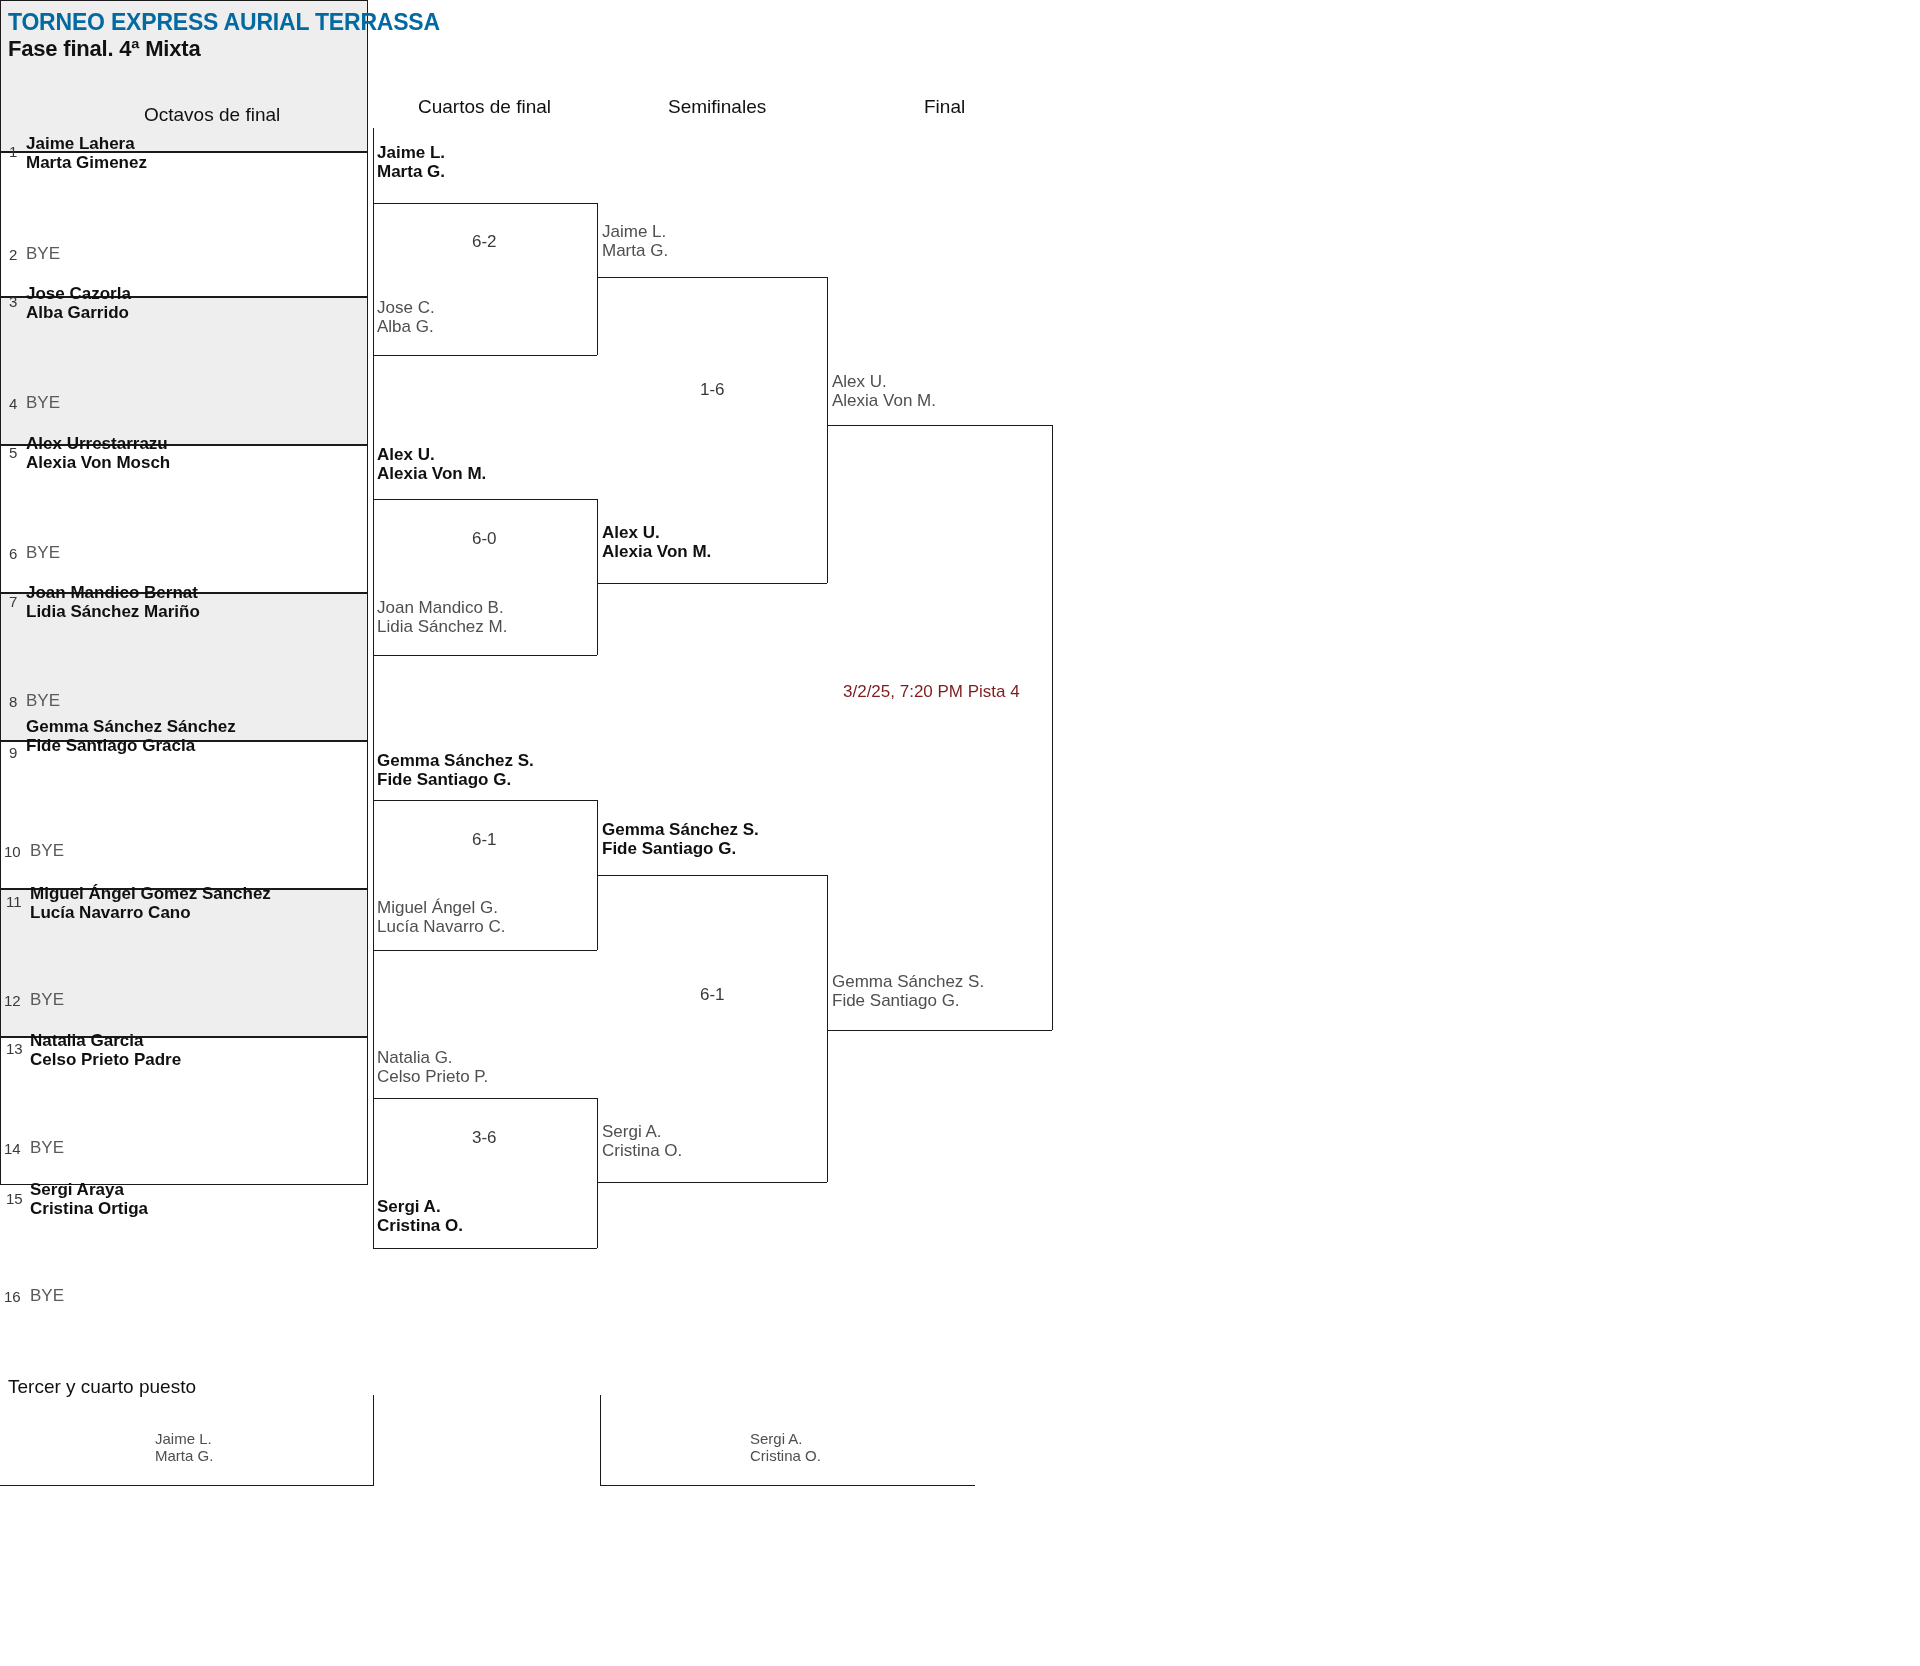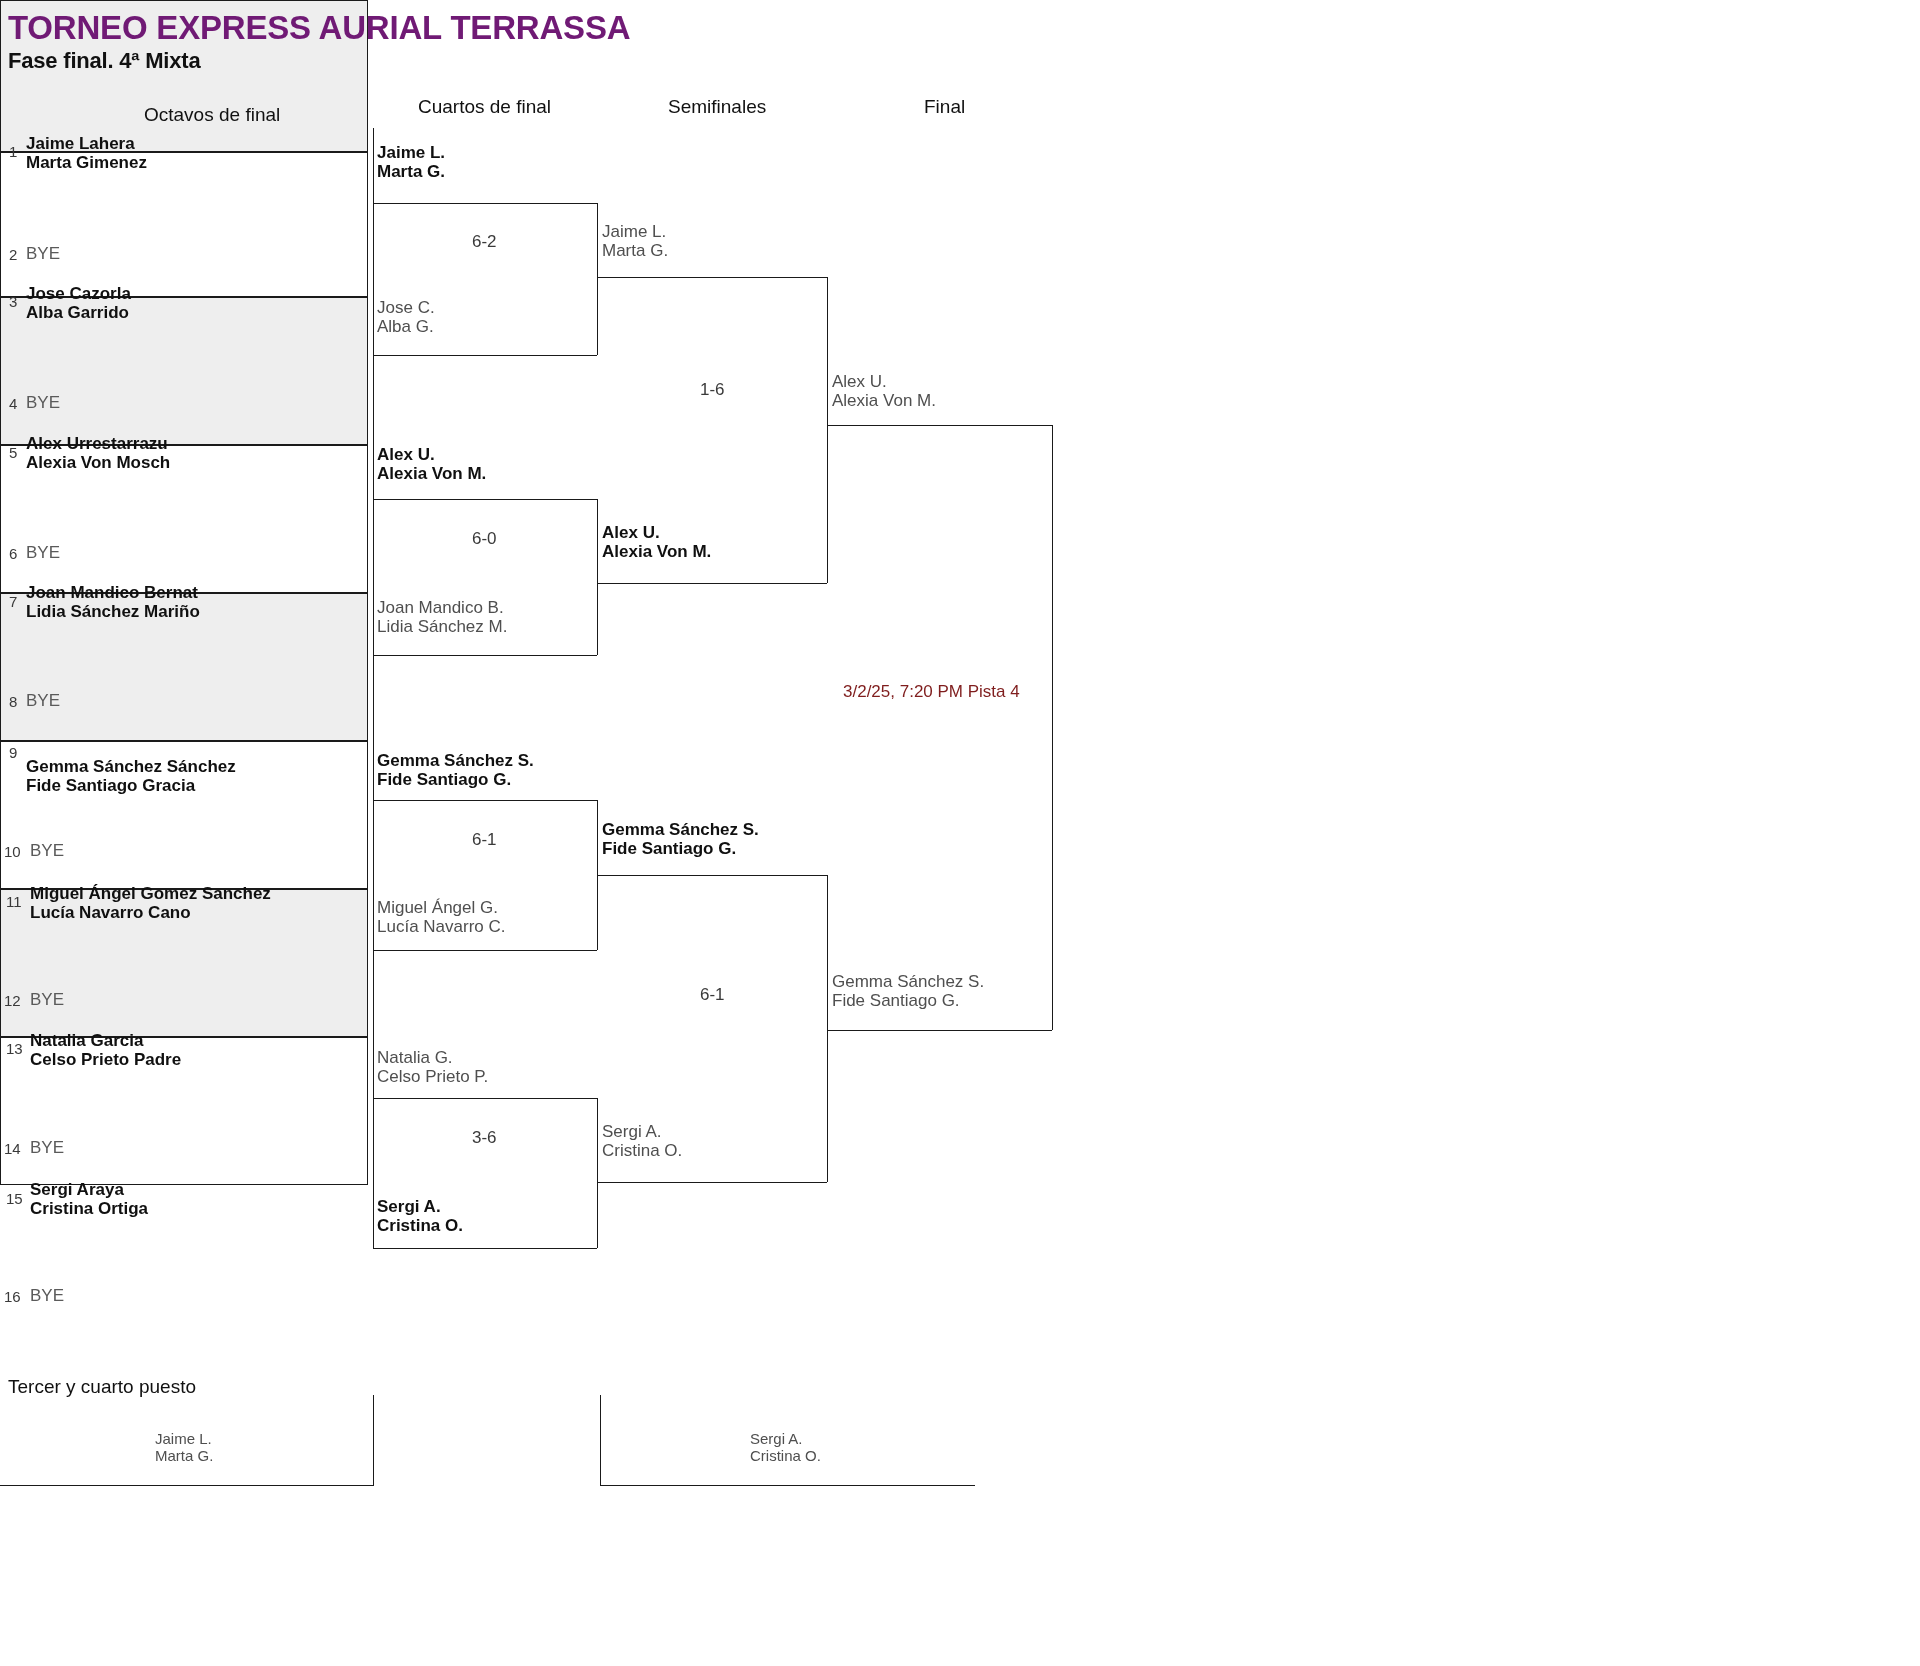--- a/index.html
+++ b/index.html
@@ -6,21 +6,21 @@
   body{
     width:1920px;height:1666px;background:#ffffff;
     font-family:"Liberation Sans","DejaVu Sans",sans-serif;
     color:#1a1a1a;-webkit-font-smoothing:antialiased;
     position:relative;overflow:hidden;
   }
   .page{position:absolute;left:0;top:0;width:1920px;height:1666px;}
 
   
   .title-block{position:absolute;left:8px;top:8px;}
-  .title-main{font-size:33px;font-weight:700;letter-spacing:-0.2px;line-height:1.22;color:#701a75;}
+  .title-main{font-size:23px;font-weight:700;letter-spacing:-0.2px;line-height:1.22;color:#0369a1;}
   .title-sub{font-size:22px;font-weight:700;letter-spacing:-0.2px;line-height:1.22;color:#111;}
 
   .logo{position:absolute;left:1688px;top:8px;width:224px;height:60px;}
   .logo-dots{position:absolute;left:0;top:6px;width:80px;height:52px;}
   .dot{position:absolute;border-radius:50%;}
   .d1{left:2px;top:10px;width:18px;height:18px;background:#1b9ad6;}
   .d2{left:26px;top:0px;width:30px;height:30px;background:#6cbe2c;}
   .d3{left:16px;top:22px;width:21px;height:21px;background:#e8741a;}
   .d4{left:0px;top:33px;width:21px;height:21px;background:#1b9ad6;}
   .d5{left:37px;top:36px;width:15px;height:15px;background:#6cbe2c;}
@@ -98,21 +98,21 @@
   <div class="seed-num" style="left:9px;top:593px;">7</div>
   <div class="seed-names nm-win" style="left:26px;top:583px;">
     <div>Joan Mandico Bernat</div>
     <div>Lidia Sánchez Mariño</div>
   </div>
   <div class="seed-num" style="left:9px;top:693px;">8</div>
   <div class="seed-names nm-bye" style="left:26px;top:691px;">BYE</div>
 
   <div class="seedbox shaded" style="left:5px;top:721px;width:368px;height:148px;"></div>
   <div class="seed-num" style="left:9px;top:744px;">9</div>
-  <div class="seed-names nm-win" style="left:26px;top:757px;">
+  <div class="seed-names nm-win" style="left:26px;top:717px;">
     <div>Gemma Sánchez Sánchez</div>
     <div>Fide Santiago Gracia</div>
   </div>
   <div class="seed-num" style="left:4px;top:843px;">10</div>
   <div class="seed-names nm-bye" style="left:30px;top:841px;">BYE</div>
 
   <div class="seedbox" style="left:5px;top:869px;width:368px;height:148px;"></div>
   <div class="seed-num" style="left:6px;top:893px;">11</div>
   <div class="seed-names nm-win" style="left:30px;top:884px;">
     <div>Miguel Ángel Gomez Sanchez</div>

